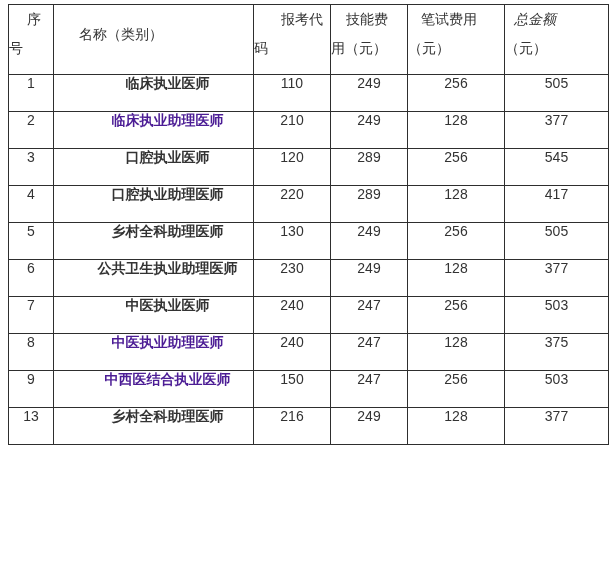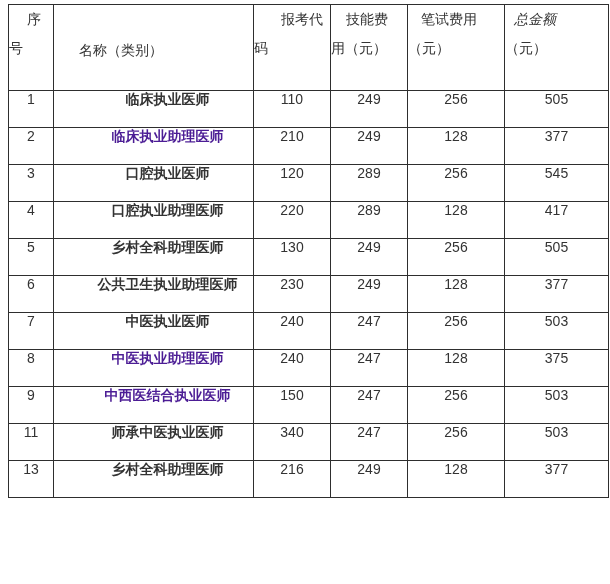--- a/index.html
+++ b/index.html
@@ -33,21 +33,21 @@
   }
   
   td.head {
     height: 59px;
     vertical-align: top;
     padding: 3px 2px 0 4px;
     line-height: 29px;
   }
   td.head.mid {
     vertical-align: middle;
-    padding-top: 16px;
+    padding-top: 0;
     padding-bottom: 10px;
   }
   .hl { display: block; white-space: nowrap; }
   .ml-h1 { margin-left: 18px; }
   .ml-h2 { margin-left: 25px; }
   .ml-h3 { margin-left: 27px; }
   .ml-h4 { margin-left: 15px; }
   .ml-h5 { margin-left: 13px; }
   .ml-h6 { margin-left: 9px; font-style: italic;  }
   
@@ -167,28 +167,20 @@
   </tr>
         <tr>
     <td class="cell num">9</td>
     <td class="cell name link-blue">中西医结合执业医师</td>
     <td class="cell num">150</td>
     <td class="cell num">247</td>
     <td class="cell num">256</td>
     <td class="cell num">503</td>
   </tr>
         <tr>
-    <td class="cell num">11</td>
-    <td class="cell name">师承中医执业医师</td>
-    <td class="cell num">340</td>
-    <td class="cell num">247</td>
-    <td class="cell num">256</td>
-    <td class="cell num">503</td>
-  </tr>
-        <tr>
     <td class="cell num">13</td>
     <td class="cell name">乡村全科助理医师</td>
     <td class="cell num">216</td>
     <td class="cell num">249</td>
     <td class="cell num">128</td>
     <td class="cell num">377</td>
   </tr>
       </tbody>
   </table>
 </div>

